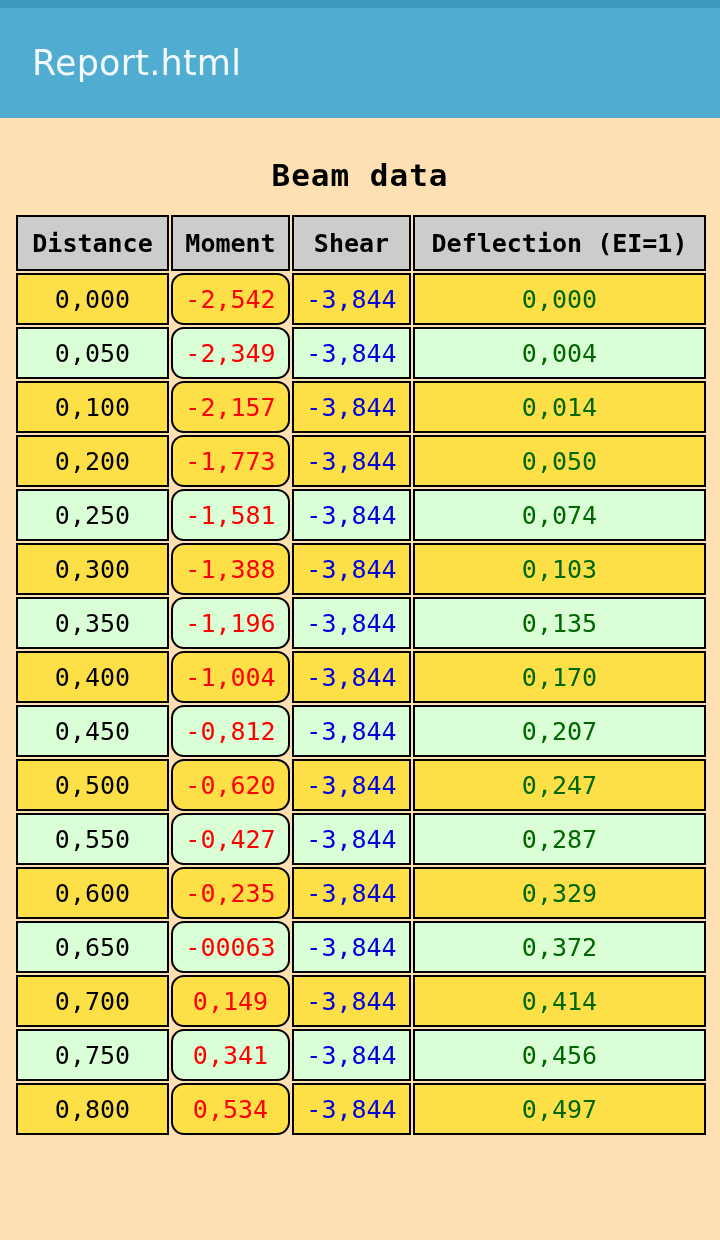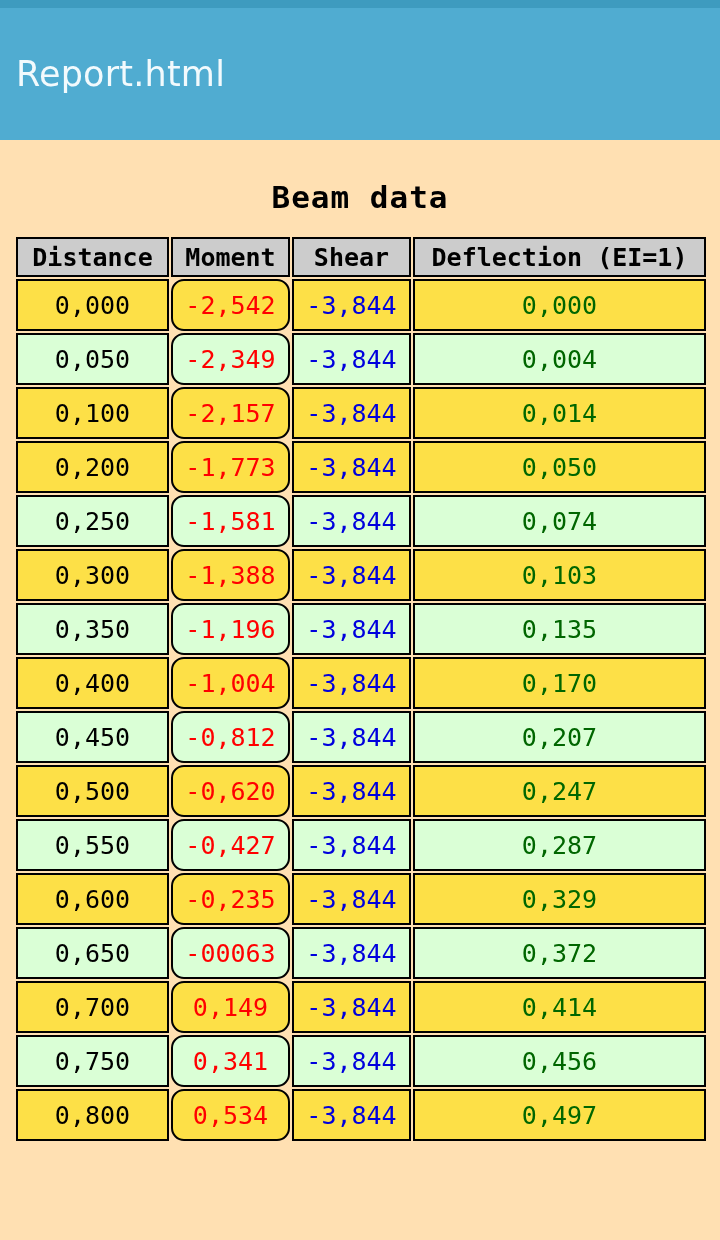--- a/index.html
+++ b/index.html
@@ -16,26 +16,26 @@
 
   
   .status-strip {
     height: 8px;
     background: #3E9BBF;
     width: 100%;
   }
 
   
   .app-bar {
-    height: 132px;
+    height: 110px;
     background: #50ACD1;
     display: flex;
     align-items: center;
     box-sizing: border-box;
-    padding-left: 16px;
+    padding-left: 32px;
   }
   .app-bar-title {
     color: #F2FAFD;
     font-family: "DejaVu Sans", sans-serif;
     font-size: 35px;
     font-weight: 400;
     letter-spacing: 0.2px;
     line-height: 1;
   }
 
@@ -79,21 +79,21 @@
     font-family: "DejaVu Sans Mono", monospace;
     font-size: 25px;
     box-sizing: border-box;
     white-space: nowrap;
     overflow: hidden;
   }
   table.beam-table th {
     background: #CCCCCC;
     color: #000000;
     font-weight: bold;
-    height: 40px;
+    height: 56px;
     font-size: 25px;
   }
 
   col.col-distance   { width: 153px; }
   col.col-moment     { width: 119px; }
   col.col-shear      { width: 119px; }
   col.col-deflection { width: 293px; }
 
   tr.row-odd  td { background: #fde047; }
   tr.row-even td { background: #DAFFD6; }

